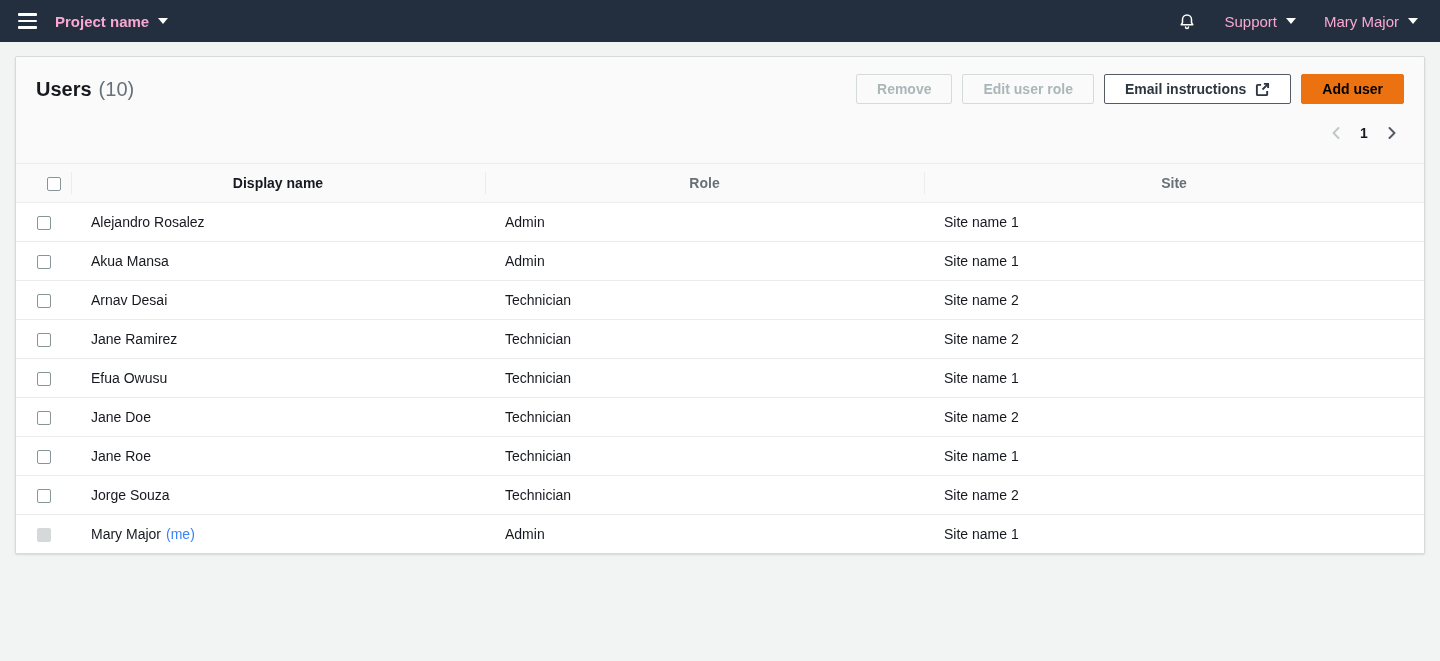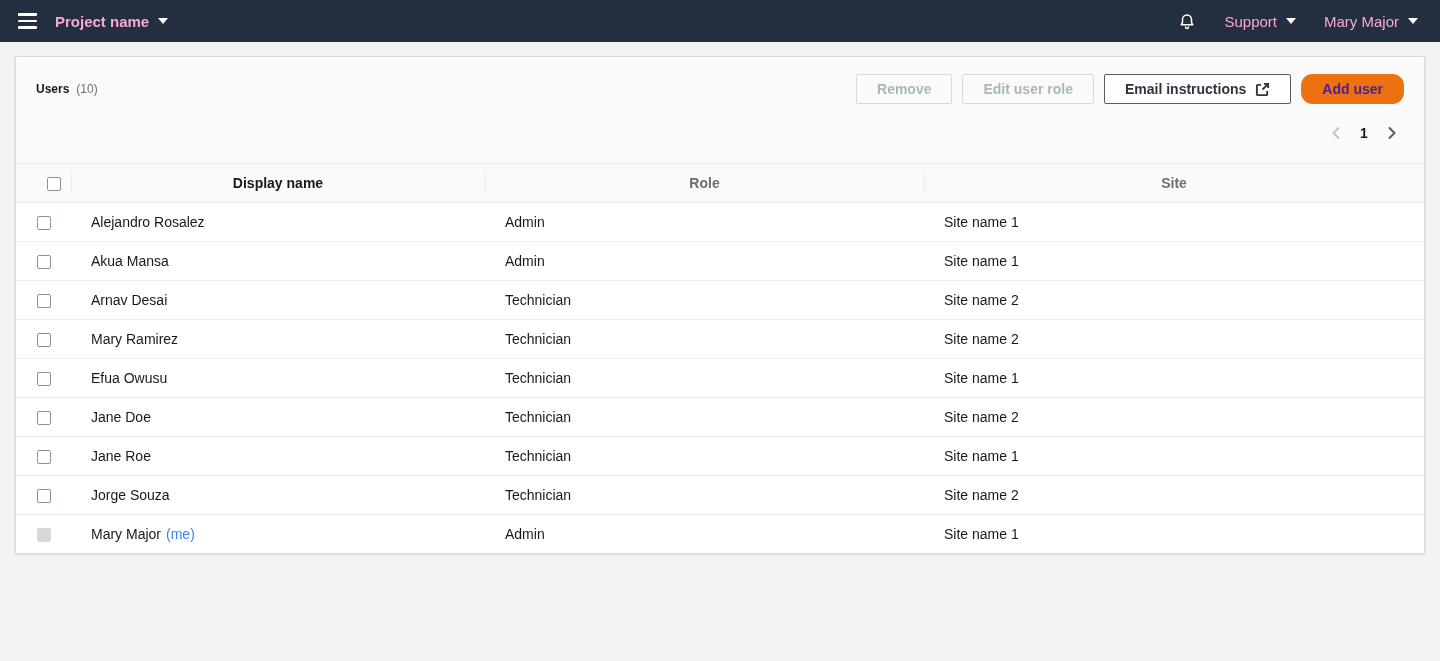--- a/index.html
+++ b/index.html
@@ -51,21 +51,21 @@
     border-radius:2px;
     box-shadow:0 1px 2px rgba(0,28,36,.12);
   }
   .card-header {
     background:#fafafa;
     border-bottom:1px solid #eaeded;
     padding:17px 20px 16px 20px;
     border-radius:2px 2px 0 0;
   }
   .header-row1 { display:flex; align-items:center; justify-content:space-between; }
-  .page-title { font-size:12px; font-weight:bold; color:#16191f; display:flex; align-items:baseline; gap:7px; }
+  .page-title { font-size:20px; font-weight:bold; color:#16191f; display:flex; align-items:baseline; gap:7px; }
   .page-title .count { font-weight:normal; color:#687078; }
 
   .actions { display:flex; gap:10px;padding-left:32px; }
   .btn {
     height:30px;
     padding:0 20px;
     font-family:inherit;
     font-size:14px;
     font-weight:bold;
     border-radius:2px;
@@ -77,22 +77,21 @@
   }
   .btn[aria-disabled="true"] {
     background:transparent;
     border-color:#d5dbdb;
     color:#aab7b8;
     cursor:default;
   }
   .btn.primary {
     background:#ec7211;
     border-color:#ec7211;
-    color:#4c1d95;
-    border-radius:11px;
+    color:#000000;
   }
 
   .pagination {
     margin-top:15px;
     display:flex; justify-content:flex-end; align-items:center; gap:6px;
     height:28px;
   }
   .page-btn {
     background:none;border:none;cursor:pointer;
     display:flex;align-items:center;justify-content:center;
@@ -258,21 +257,21 @@
     <td class="col-check"><span class="checkbox"></span></td>
     <td class="col-name">
       <span>Arnav Desai</span><span class="suffix"></span>
     </td>
     <td class="col-role">Technician</td>
     <td class="col-site">Site name 2</td>
   </tr>
           <tr>
     <td class="col-check"><span class="checkbox"></span></td>
     <td class="col-name">
-      <span>Mary Ramirez</span><span class="suffix"></span>
+      <span>Jane Ramirez</span><span class="suffix"></span>
     </td>
     <td class="col-role">Technician</td>
     <td class="col-site">Site name 2</td>
   </tr>
           <tr>
     <td class="col-check"><span class="checkbox"></span></td>
     <td class="col-name">
       <span>Efua Owusu</span><span class="suffix"></span>
     </td>
     <td class="col-role">Technician</td>

